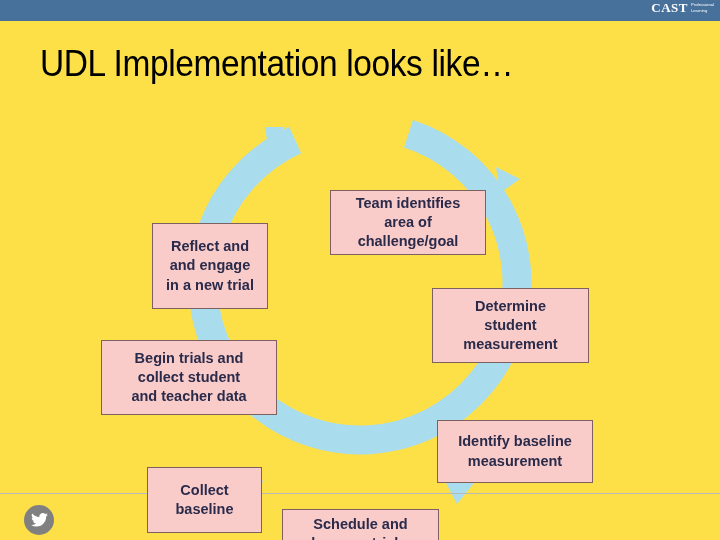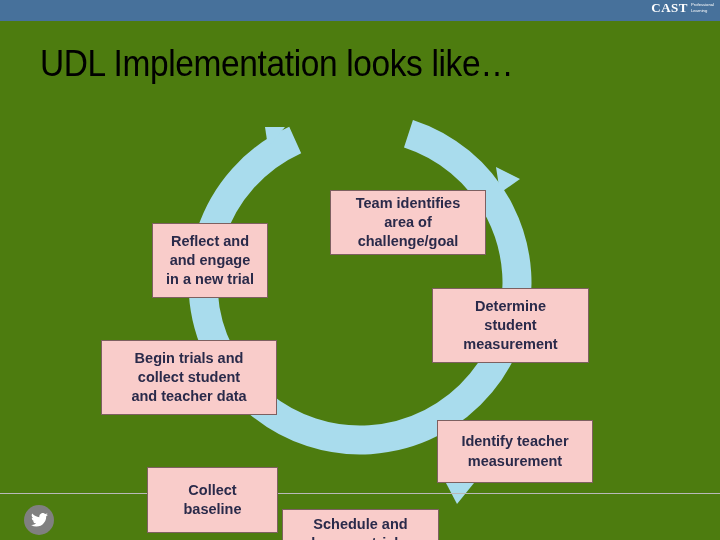--- a/index.html
+++ b/index.html
@@ -5,21 +5,21 @@
   * { margin:0; padding:0; box-sizing:border-box; }
   html, body {
     width:720px; height:540px;
     background:#ffffff;
     font-family:"Liberation Sans", sans-serif;
     overflow:hidden;
   }
   .slide {
     position:relative;
     width:720px; height:540px;
-    background:#4d7c0f;
+    background:#fde047;
   }
 
   
   .header-bar {
     position:absolute; left:0; top:0;
     width:720px; height:21px;
     background:#47719b;
   }
   .brand-logo {
     position:absolute; right:6px; top:1px;
@@ -84,23 +84,23 @@
     justify-content:center;
     padding:3px 5px;
     white-space:pre-line;
     z-index:5;
   }
 
   .node-team      { left:330px; top:105px; width:156px; height:65px; }
   .node-determine { left:432px; top:203px; width:157px; height:75px;align-items:center; }
   .node-identify  { left:437px; top:335px; width:156px; height:63px; }
   .node-schedule  { left:282px; top:424px; width:157px; height:88px; }
-  .node-collect   { left:147px; top:382px; width:131px; height:66px; }
+  .node-collect   { left:147px; top:382px; width:115px; height:66px; }
   .node-begin     { left:101px; top:255px; width:176px; height:75px; }
-  .node-reflect   { left:152px; top:138px; width:116px; height:75px; }
+  .node-reflect   { left:152px; top:138px; width:116px; height:86px; }
 
   
   .footer-rule {
     position:absolute;
     left:0; top:493px;
     width:720px; height:1px;
     background:#b9b9b9;
   }
   .twitter-badge {
     position:absolute;
@@ -162,21 +162,21 @@
 challenge/goal</span>
     </div>
 
     <div class="node node-determine">
       <span>Determine
 student
 measurement</span>
     </div>
 
     <div class="node node-identify">
-      <span>Identify teacher
+      <span>Identify baseline
 measurement</span>
     </div>
 
     <div class="node node-schedule">
       <span>Schedule and
 plan your trials –
 choose your
 guideline focus</span>
     </div>
 

